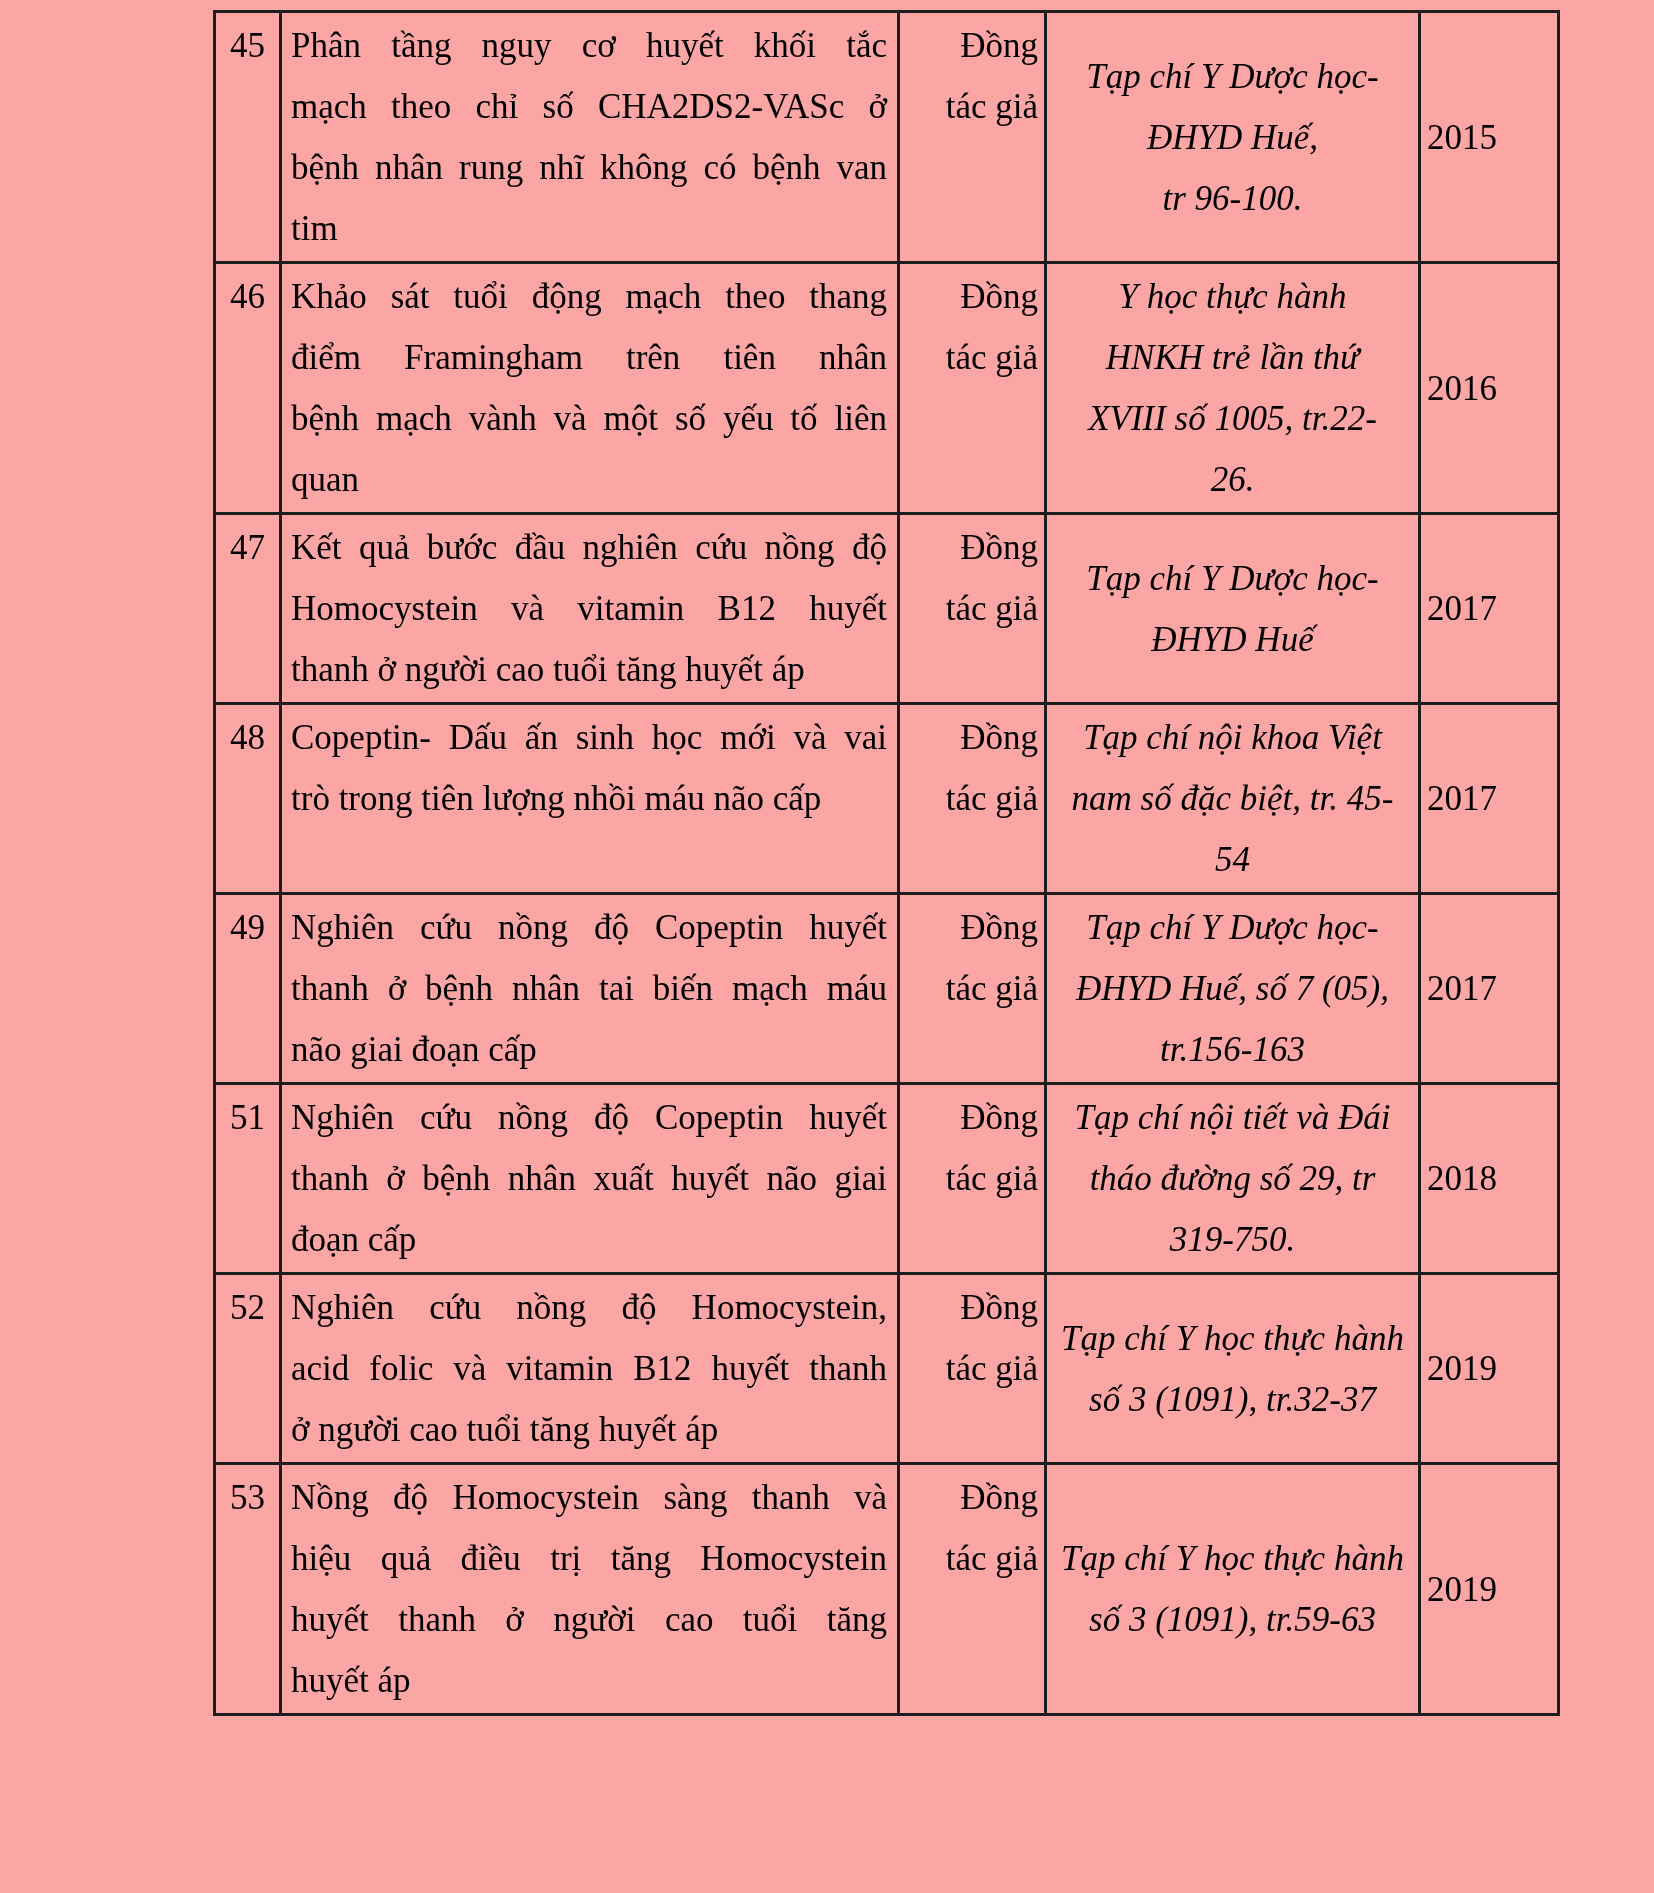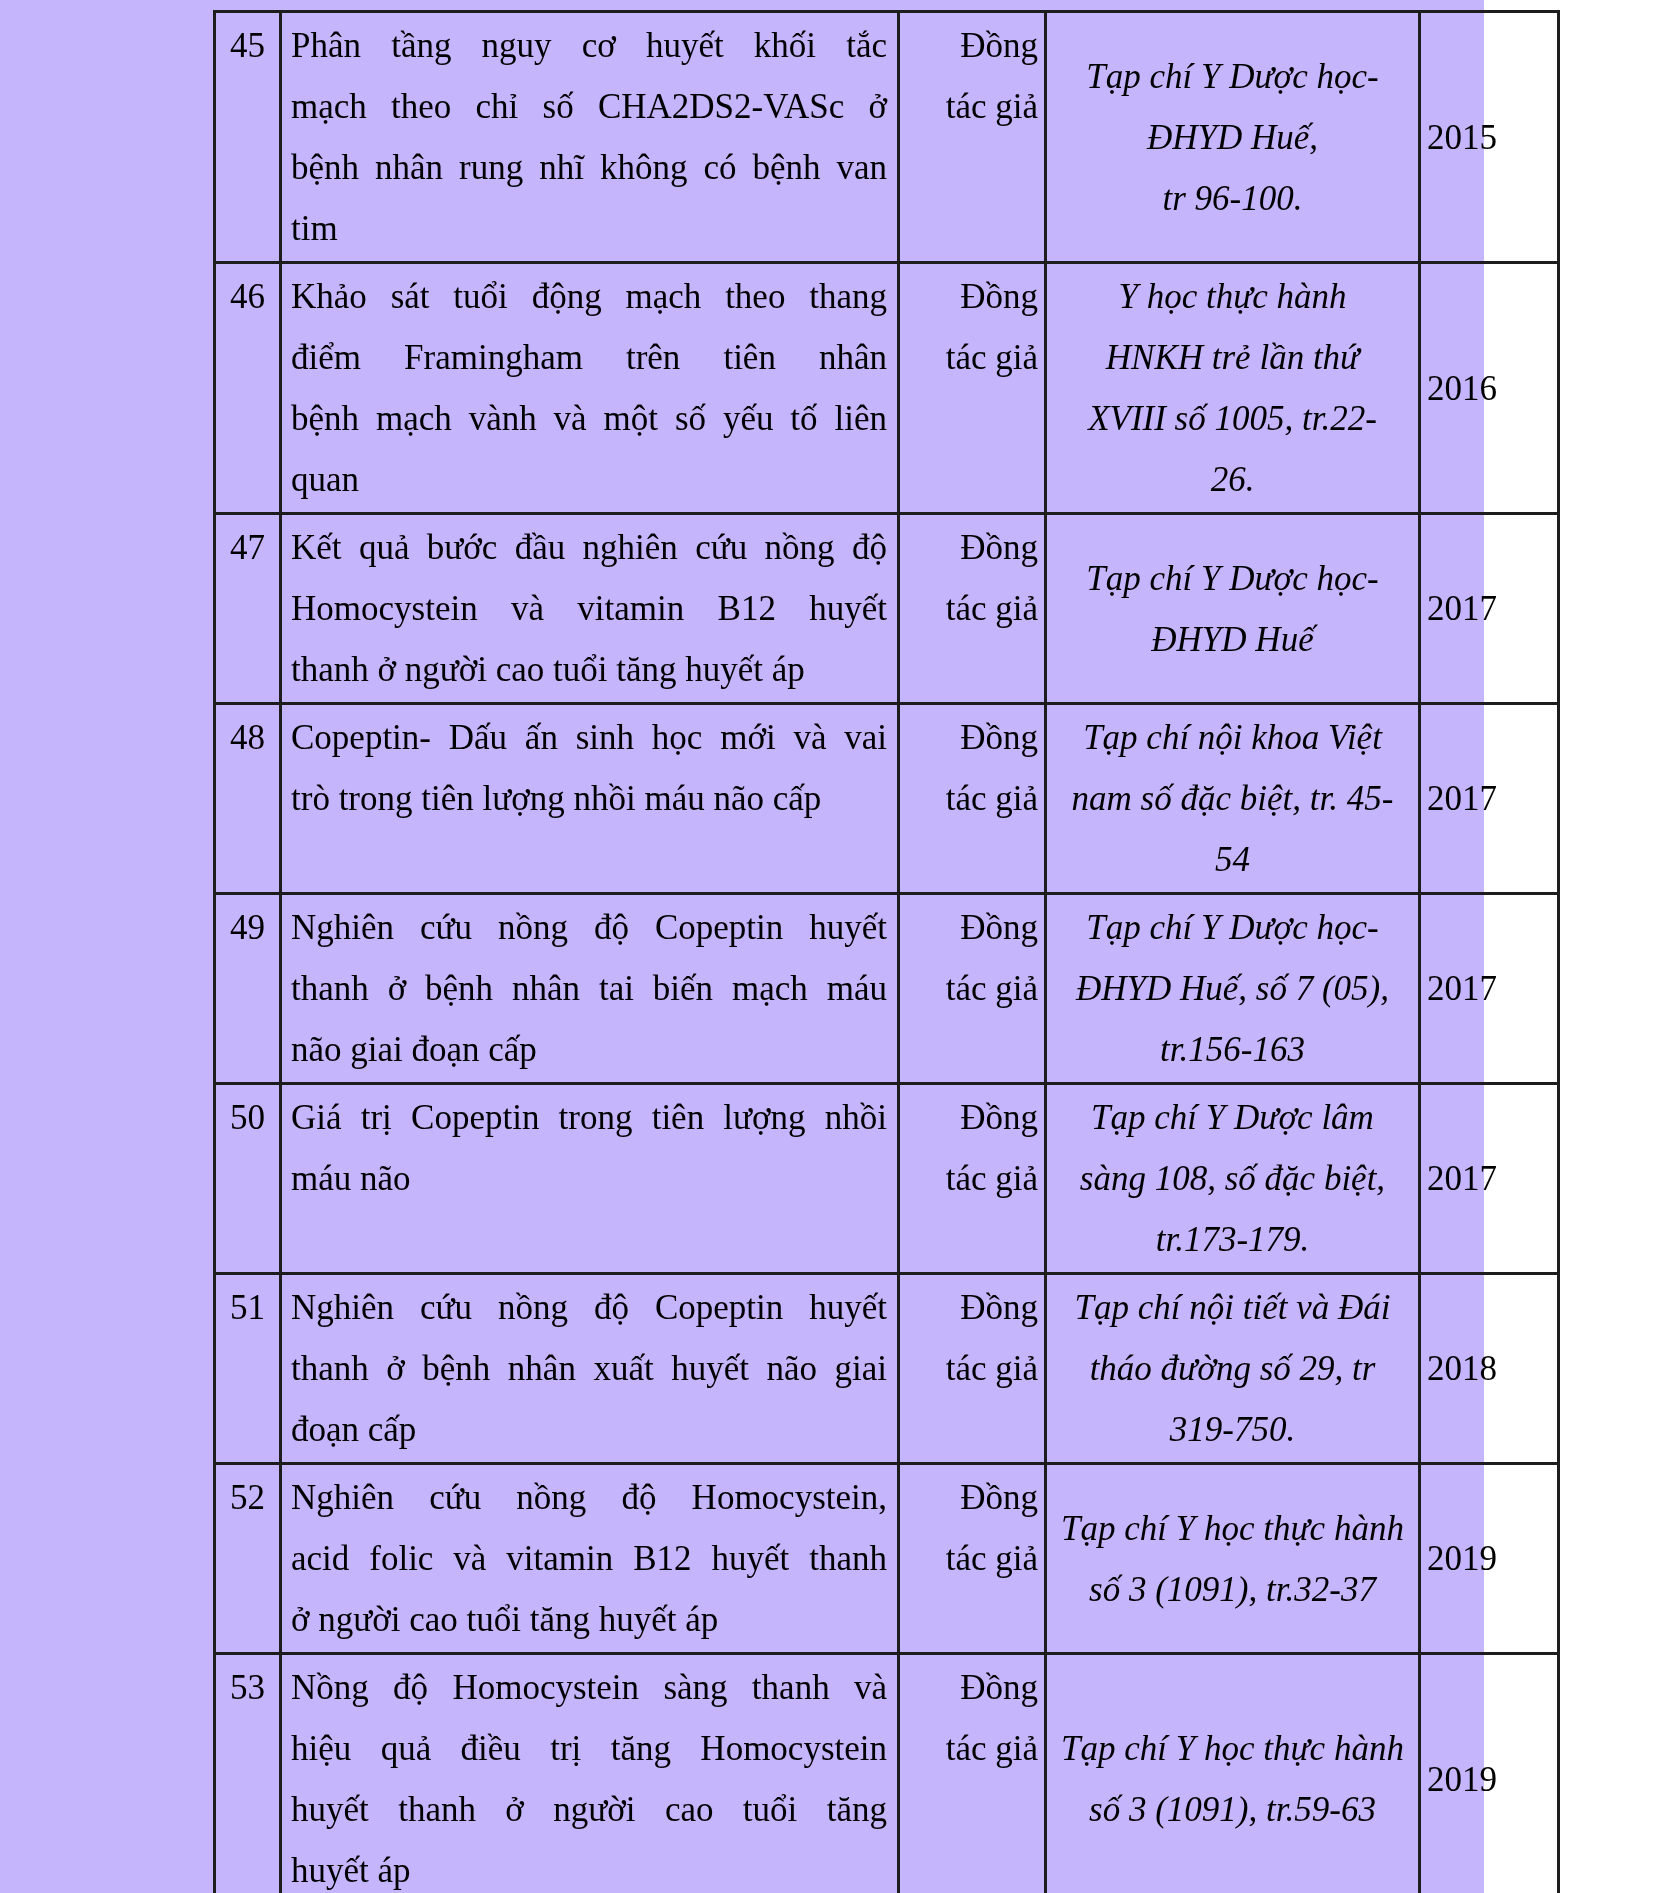--- a/index.html
+++ b/index.html
@@ -2,21 +2,21 @@
 <html><head>
 <meta charset="utf-8">
 <style>
   * { margin: 0; padding: 0; box-sizing: border-box; }
   html, body { background: #ffffff; }
   body {
     width: 1654px; height: 1893px;
     font-family: "Liberation Serif", "DejaVu Serif", serif;
     color: #000; overflow: hidden;
   }
-  .page { position: relative; width: 1484px; height: 1893px; background: #c4b5fd; }
+  .page { position: relative; width: 1654px; height: 1893px; background: #fca5a5; }
   table.pubs {
     position: absolute; left: 213px; top: 10px; width: 1344px;
     border-collapse: collapse; table-layout: fixed;
   }
   .pubs td {
     border: 3px solid #1d1d1d;
     font-size: 35px; line-height: 61px;
     vertical-align: top; padding: 2px 6px;
     overflow: hidden;
   }
@@ -130,37 +130,20 @@
             <div class="ln">tác giả</div>
           </td>
     <td class="c-journal">
             <div class="ln">Tạp chí Y Dược học-</div>
             <div class="ln">ĐHYD Huế, số 7 (05),</div>
             <div class="ln">tr.156-163</div>
           </td>
     <td class="c-year">2017</td>
   </tr>
 
-  <tr>
-    <td class="c-no">50</td>
-    <td class="c-title">
-            <div class="ln just">Giá trị Copeptin trong tiên lượng nhồi</div>
-            <div class="ln">máu não</div>
-          </td>
-    <td class="c-role">
-            <div class="ln">Đồng</div>
-            <div class="ln">tác giả</div>
-          </td>
-    <td class="c-journal">
-            <div class="ln">Tạp chí Y Dược lâm</div>
-            <div class="ln">sàng 108, số đặc biệt,</div>
-            <div class="ln">tr.173-179.</div>
-          </td>
-    <td class="c-year">2017</td>
-  </tr>
 
   <tr>
     <td class="c-no">51</td>
     <td class="c-title">
             <div class="ln just">Nghiên cứu nồng độ Copeptin huyết</div>
             <div class="ln just">thanh ở bệnh nhân xuất huyết não giai</div>
             <div class="ln">đoạn cấp</div>
           </td>
     <td class="c-role">
             <div class="ln">Đồng</div>

